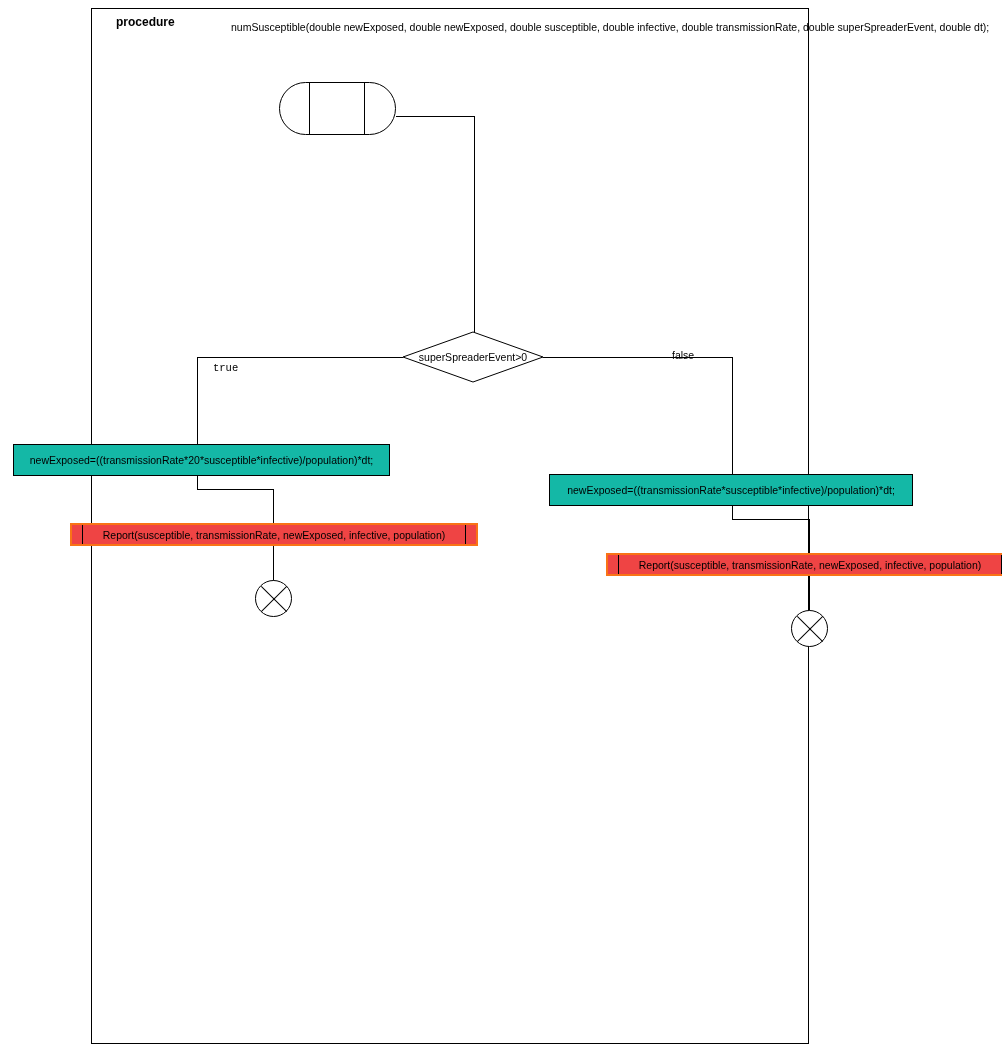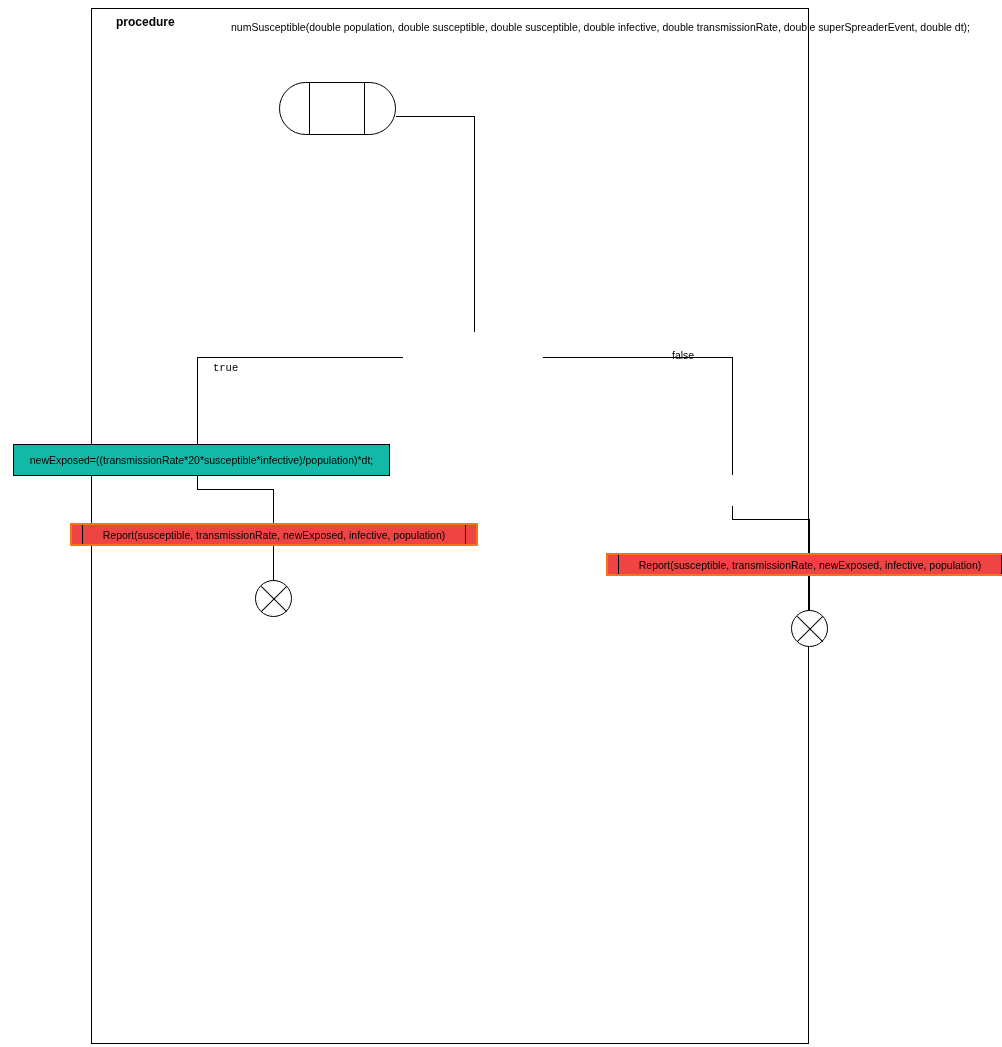--- a/index.html
+++ b/index.html
@@ -165,30 +165,36 @@
   .end-node .x1 { transform: translate(-50%, -50%) rotate(45deg); }
   .end-node .x2 { transform: translate(-50%, -50%) rotate(-45deg); }
 </style>
 </head>
 <body>
 
 <div id="canvas">
 
   <div id="frame-border"></div>
   <div id="frame-title">procedure</div>
-  <div id="signature">numSusceptible(double population, double susceptible, double susceptible, double infective, double transmissionRate, double superSpreaderEvent, double dt);</div>
+  <div id="signature">numSusceptible(double newExposed, double newExposed, double susceptible, double infective, double transmissionRate, double superSpreaderEvent, double dt);</div>
 
   <div id="start-node">
     <div class="bar bar1"></div>
     <div class="bar bar2"></div>
   </div>
 
   <div class="line hline" style="left:384px; top:116px; width:79px;"></div>
   <div class="line vline" style="left:462px; top:116px; height:216px;"></div>
 
+  <div id="decision">
+    <svg width="142" height="52" viewBox="0 0 142 52">
+      <polygon points="71,1 141,26 71,51 1,26" fill="#ffffff" stroke="#000000" stroke-width="1"></polygon>
+    </svg>
+    <div class="dlabel">superSpreaderEvent&gt;0</div>
+  </div>
 
   <div class="line hline" style="left:185px; top:357px; width:206px;"></div>
   <div class="line vline" style="left:185px; top:357px; height:88px;"></div>
   <div class="edge-label" style="left:201px; top:362px;font-family:Liberation Mono, monospace;">true</div>
 
   <div class="stmt-box" style="left:1px; top:444px; width:377px; height:32px;">newExposed=((transmissionRate*20*susceptible*infective)/population)*dt;</div>
 
   <div class="line vline" style="left:185px; top:476px; height:13px;"></div>
   <div class="line hline" style="left:185px; top:489px; width:77px;"></div>
   <div class="line vline" style="left:261px; top:489px; height:34px;"></div>
@@ -203,20 +209,21 @@
 
   <div class="end-node" style="left:243px; top:580px;">
     <span class="x1"></span>
     <span class="x2"></span>
   </div>
 
   <div class="line hline" style="left:531px; top:357px; width:190px;"></div>
   <div class="line vline" style="left:720px; top:357px; height:118px;"></div>
   <div class="edge-label" style="left:660px; top:349px;">false</div>
 
+  <div class="stmt-box" style="left:537px; top:474px; width:364px; height:32px;">newExposed=((transmissionRate*susceptible*infective)/population)*dt;</div>
 
   <div class="line vline" style="left:720px; top:506px; height:13px;"></div>
   <div class="line hline" style="left:720px; top:519px; width:78px;"></div>
   <div class="line vline" style="left:797px; top:519px; height:34px;"></div>
 
   <div class="call-box" style="left:594px; top:553px; width:408px; height:23px;">
     <span class="sidebar-l"></span>
     <span class="sidebar-r"></span>
     <span>Report(susceptible, transmissionRate, newExposed, infective, population)</span>
   </div>

